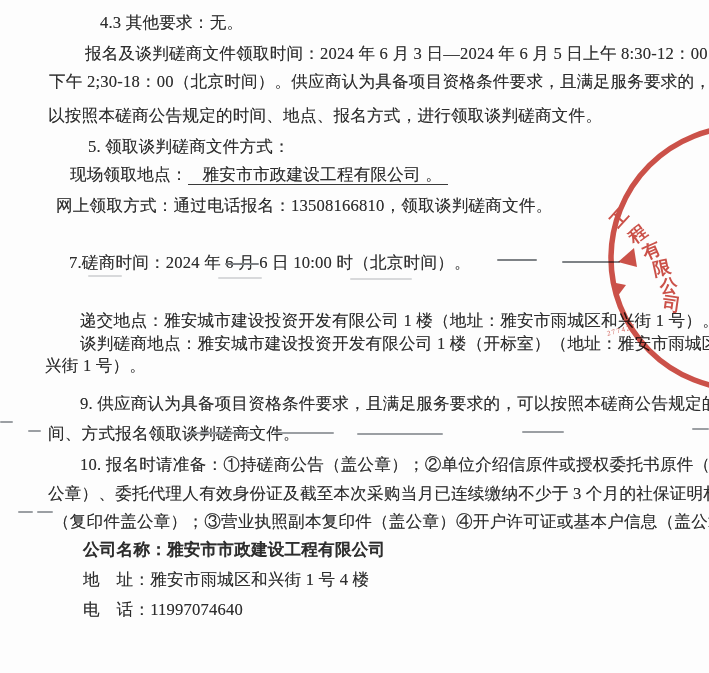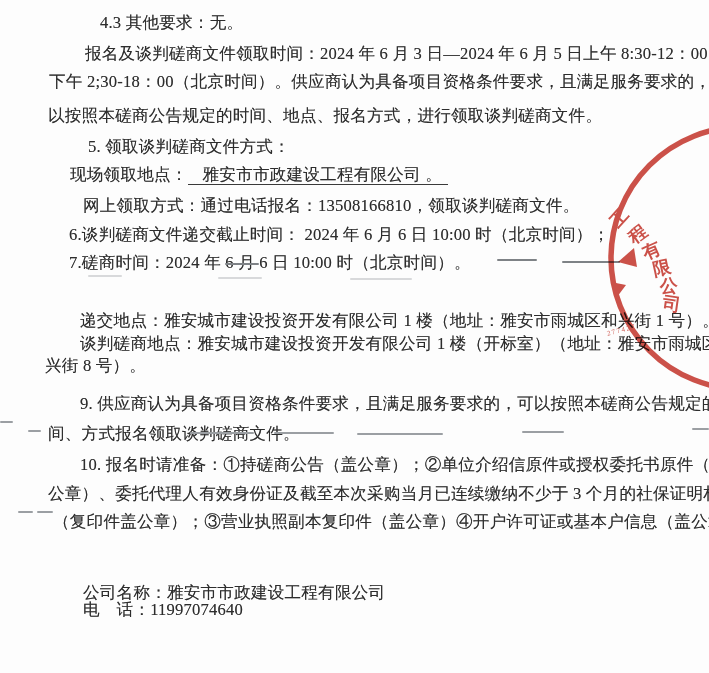--- a/index.html
+++ b/index.html
@@ -12,21 +12,21 @@
     color:#2d2d2d;
   }
   .ln{
     position:absolute;
     white-space:pre;
     font-size:16.6px;
     line-height:20px;
     letter-spacing:0.2px;
     text-shadow:0 0 0.5px rgba(40,40,40,0.45);
   }
-  .bold{font-weight:normal;margin-top:43px;}
+  .bold{font-weight:bold;}
   .ul{
     border-bottom:1.4px solid #3a3a3a;
     padding-left:15px;
     padding-right:6px;
     text-align:right;
   }
   .artifact{
     position:absolute;
     background:#9b9fa3;
     height:2px;
@@ -51,32 +51,32 @@
 <div class="page">
 
   <div class="ln" style="left:100px;top:13px">4.3 其他要求：无。</div>
   <div class="ln" style="left:85px;top:44px">报名及谈判磋商文件领取时间：2024 年 6 月 3 日—2024 年 6 月 5 日上午 8:30-12：00；</div>
   <div class="ln" style="left:49px;top:72px">下午 2;30-18：00（北京时间）。供应商认为具备项目资格条件要求，且满足服务要求的，可</div>
   <div class="ln" style="left:48px;top:106px">以按照本磋商公告规定的时间、地点、报名方式，进行领取谈判磋商文件。</div>
   <div class="ln" style="left:88px;top:137px">5. 领取谈判磋商文件方式：</div>
 
   <div class="ln" style="left:70px;top:165px"><span>现场领取地点：</span><span class="ul">雅安市市政建设工程有限公司 。</span></div>
 
-  <div class="ln" style="left:83px;top:196px">网上领取方式：通过电话报名：13508166810，领取谈判磋商文件。</div>
-  <div class="ln" style="left:69px;top:225px">6.谈判磋商文件递交截止时间： 2024 年 6 月 6 日 10:00 时（北京时间）；</div>
+  <div class="ln" style="left:56px;top:196px">网上领取方式：通过电话报名：13508166810，领取谈判磋商文件。</div>
   <div class="ln" style="left:69px;top:253px">7.磋商时间：2024 年 6 月 6 日 10:00 时（北京时间）。</div>
   <div class="ln" style="left:80px;top:311px">递交地点：雅安城市建设投资开发有限公司 1 楼（地址：雅安市雨城区和兴街 1 号）。</div>
   <div class="ln" style="left:80px;top:334px">谈判磋商地点：雅安城市建设投资开发有限公司 1 楼（开标室）（地址：雅安市雨城区和</div>
-  <div class="ln" style="left:45px;top:356px">兴街 8 号）。</div>
+  <div class="ln" style="left:45px;top:356px">兴街 1 号）。</div>
   <div class="ln" style="left:80px;top:394px">9. 供应商认为具备项目资格条件要求，且满足服务要求的，可以按照本磋商公告规定的时</div>
   <div class="ln" style="left:48px;top:424px">间、方式报名领取谈判磋商文件。</div>
   <div class="ln" style="left:80px;top:455px">10. 报名时请准备：①持磋商公告（盖公章）；②单位介绍信原件或授权委托书原件（盖</div>
   <div class="ln" style="left:48px;top:484px">公章）、委托代理人有效身份证及截至本次采购当月已连续缴纳不少于 3 个月的社保证明材料</div>
   <div class="ln" style="left:53px;top:512px">（复印件盖公章）；③营业执照副本复印件（盖公章）④开户许可证或基本户信息（盖公章）</div>
   <div class="ln bold" style="left:83px;top:540px">公司名称：雅安市市政建设工程有限公司</div>
+  <div class="ln" style="left:83px;top:570px">地　址：雅安市雨城区和兴街 1 号 4 楼</div>
   <div class="ln" style="left:83px;top:600px">电　话：11997074640</div>
 
   <div class="artifact" style="left:0;top:421px;width:13px"></div>
   <div class="artifact" style="left:28px;top:430px;width:13px"></div>
   <div class="artifact" style="left:190px;top:432px;width:64px"></div>
   <div class="artifact" style="left:274px;top:432px;width:60px"></div>
   <div class="artifact" style="left:357px;top:433px;width:86px"></div>
   <div class="artifact" style="left:522px;top:431px;width:42px"></div>
   <div class="artifact" style="left:692px;top:428px;width:17px"></div>
 

